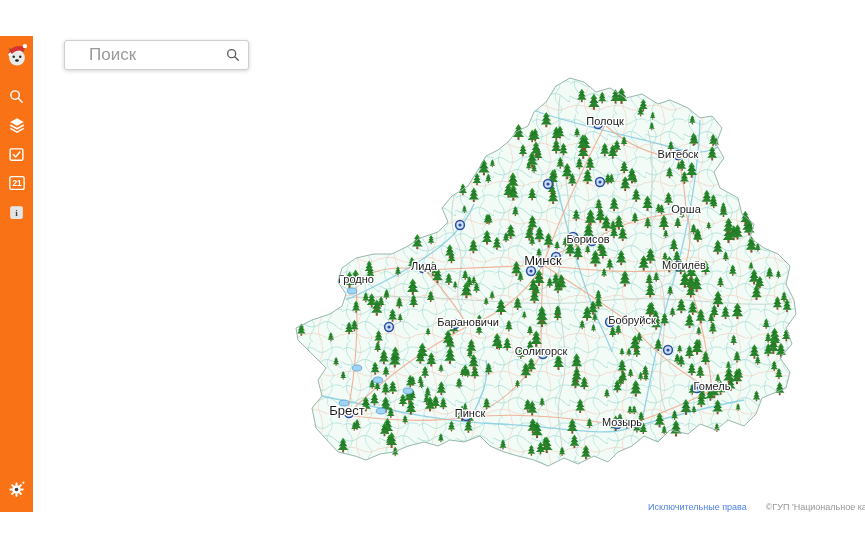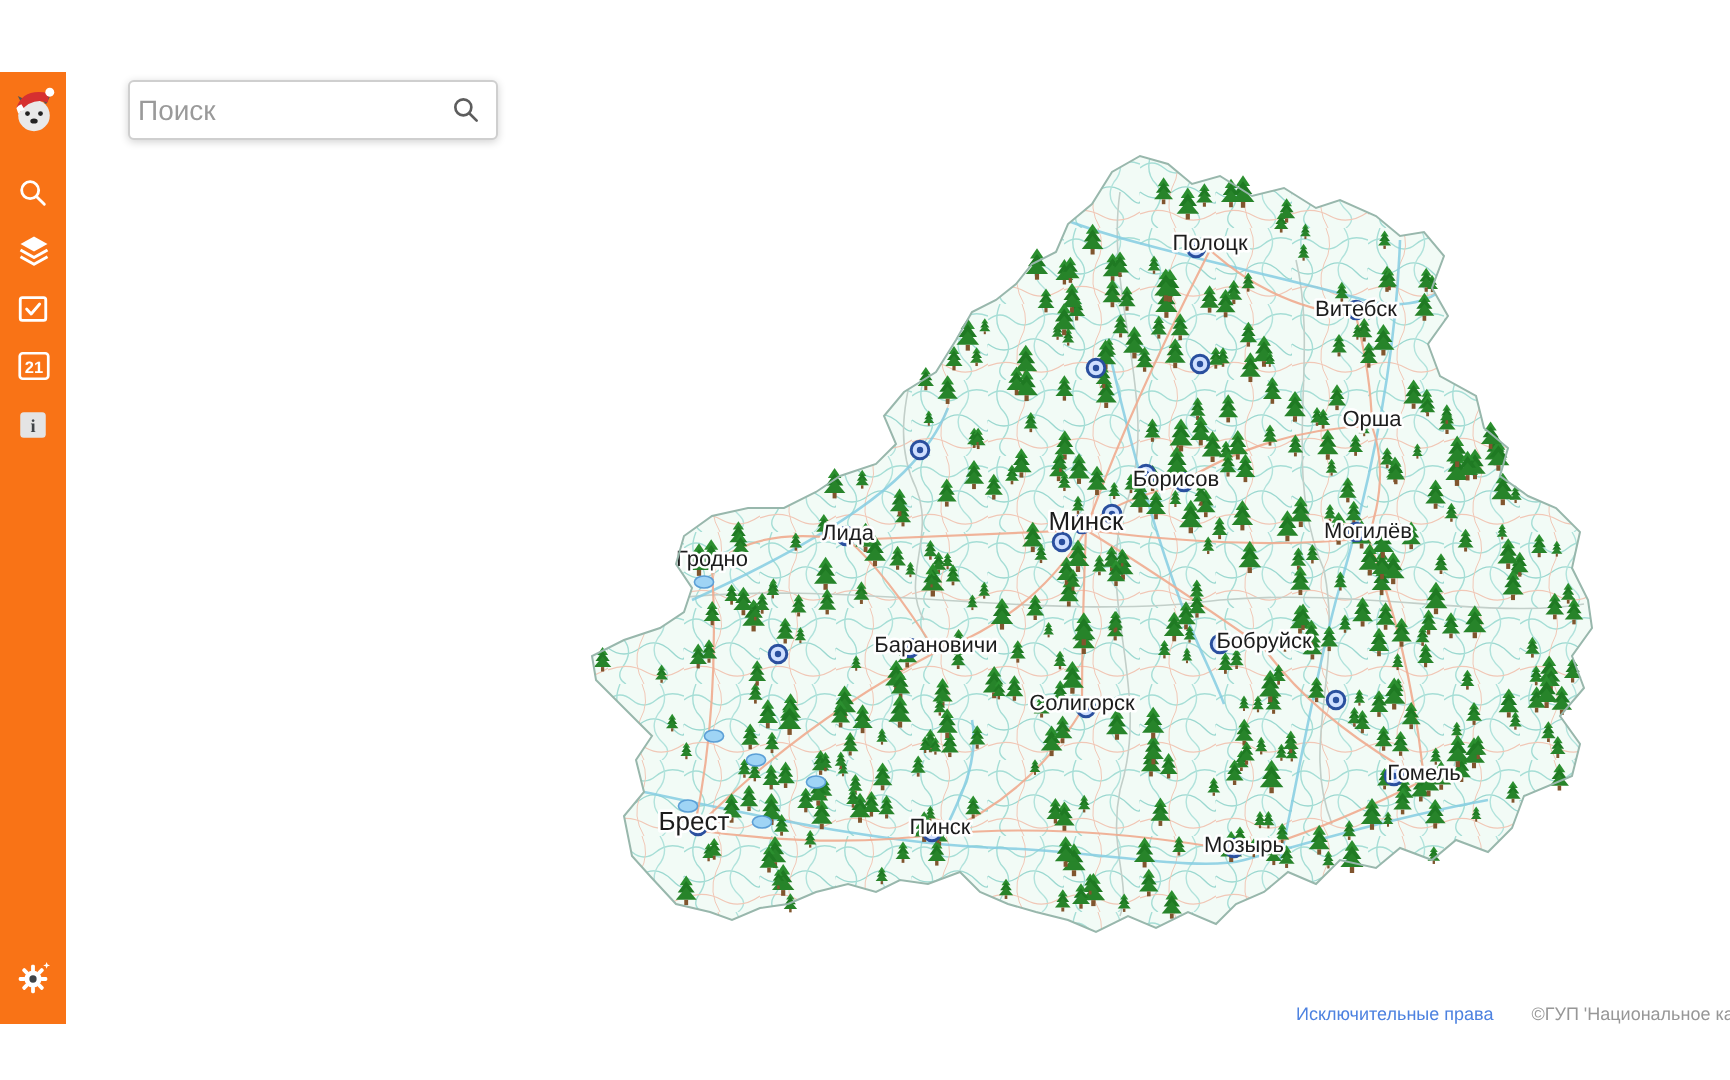--- a/index.html
+++ b/index.html
@@ -13,21 +13,21 @@
     display:flex;flex-direction:column;align-items:center;z-index:5}
   .logo{width:30px;height:32px;margin:3px 0 12px;cursor:pointer;border:0;background:transparent}
   .tool-btn{width:33px;height:26px;border:0;background:transparent;display:flex;
     align-items:center;justify-content:center;cursor:pointer;margin-bottom:3px}
   .spacer{flex:1}
   .gear-btn{margin-bottom:10px}
 
   .searchbox{position:absolute;left:64px;top:40px;width:185px;height:30px;background:#fff;
     border:1px solid #cfcfcf;border-radius:3px;box-shadow:0 1px 4px rgba(0,0,0,.18);
     display:flex;align-items:center;z-index:6}
-  .searchbox input{flex:1;height:100%;border:0;outline:0;padding:0 4px 0 4px;font-size:14px;
+  .searchbox input{flex:1;height:100%;border:0;outline:0;padding:0 4px 0 24px;font-size:17px;
     color:#a21caf;background:transparent;font-family:inherit;min-width:0}
   .searchbox input::placeholder{color:#9a9a9a}
   .search-btn{width:30px;height:100%;border:0;background:transparent;display:flex;
     align-items:center;justify-content:center;cursor:pointer}
 
   .attribution{position:absolute;left:648px;top:500px;width:217px;height:14px;line-height:14px;
     font-size:9px;white-space:nowrap;overflow:hidden;z-index:4;background:rgba(255,255,255,.75)}
   .attribution a{color:#4d82e0;text-decoration:none;margin-right:19px;cursor:pointer}
   .attribution span{color:#979797}
 

